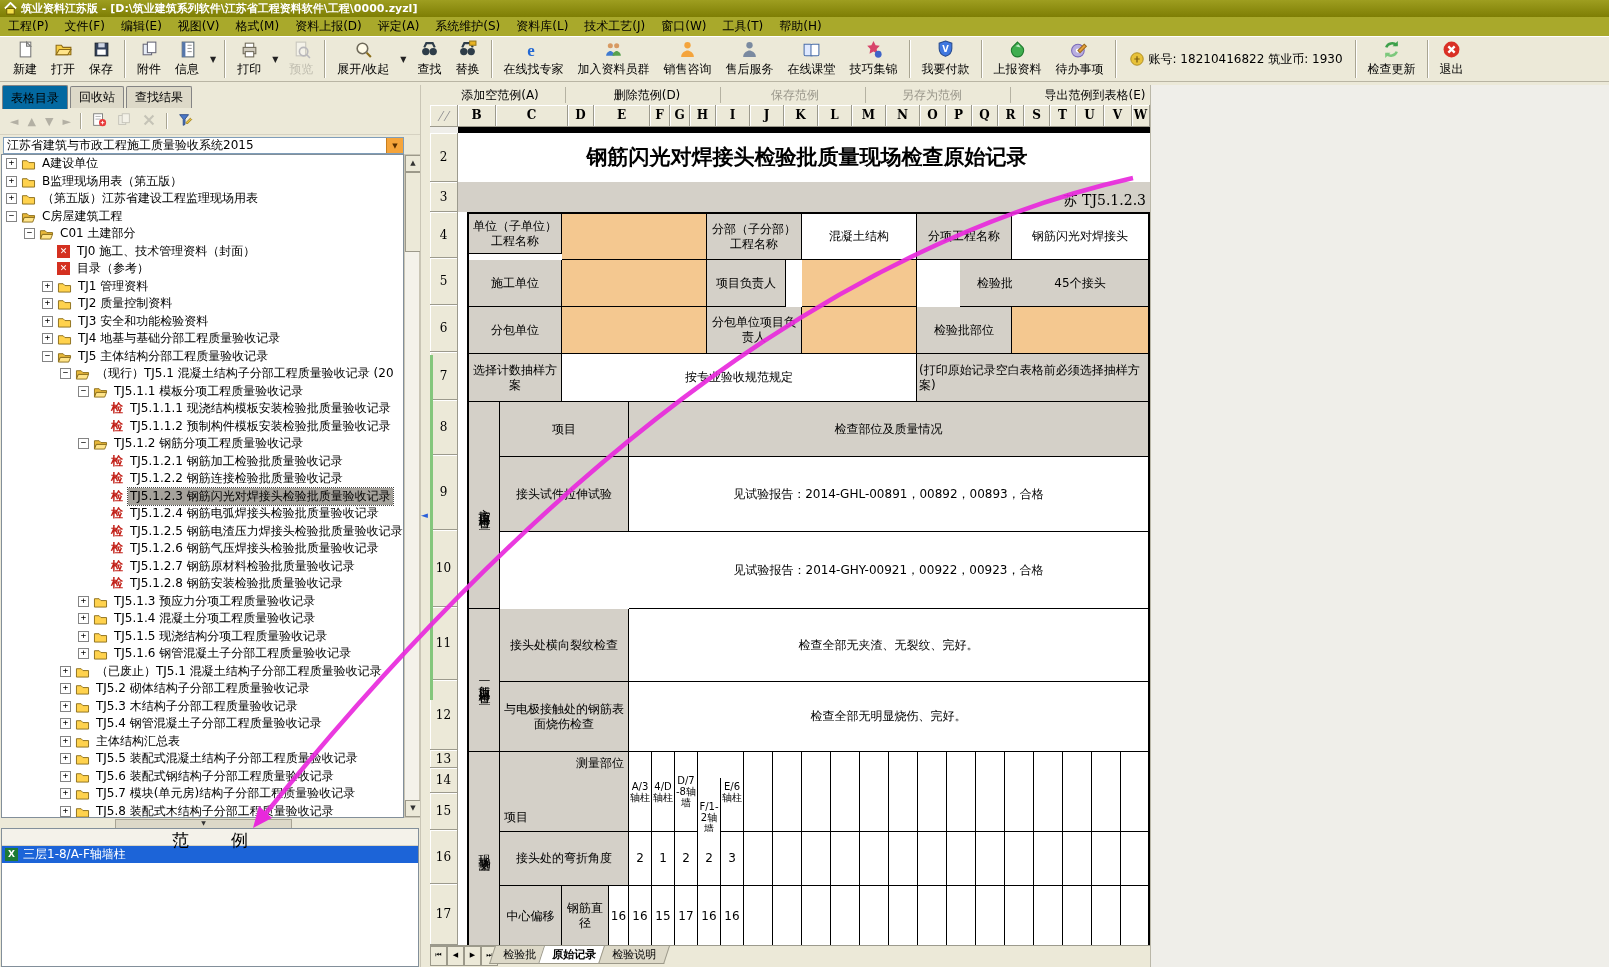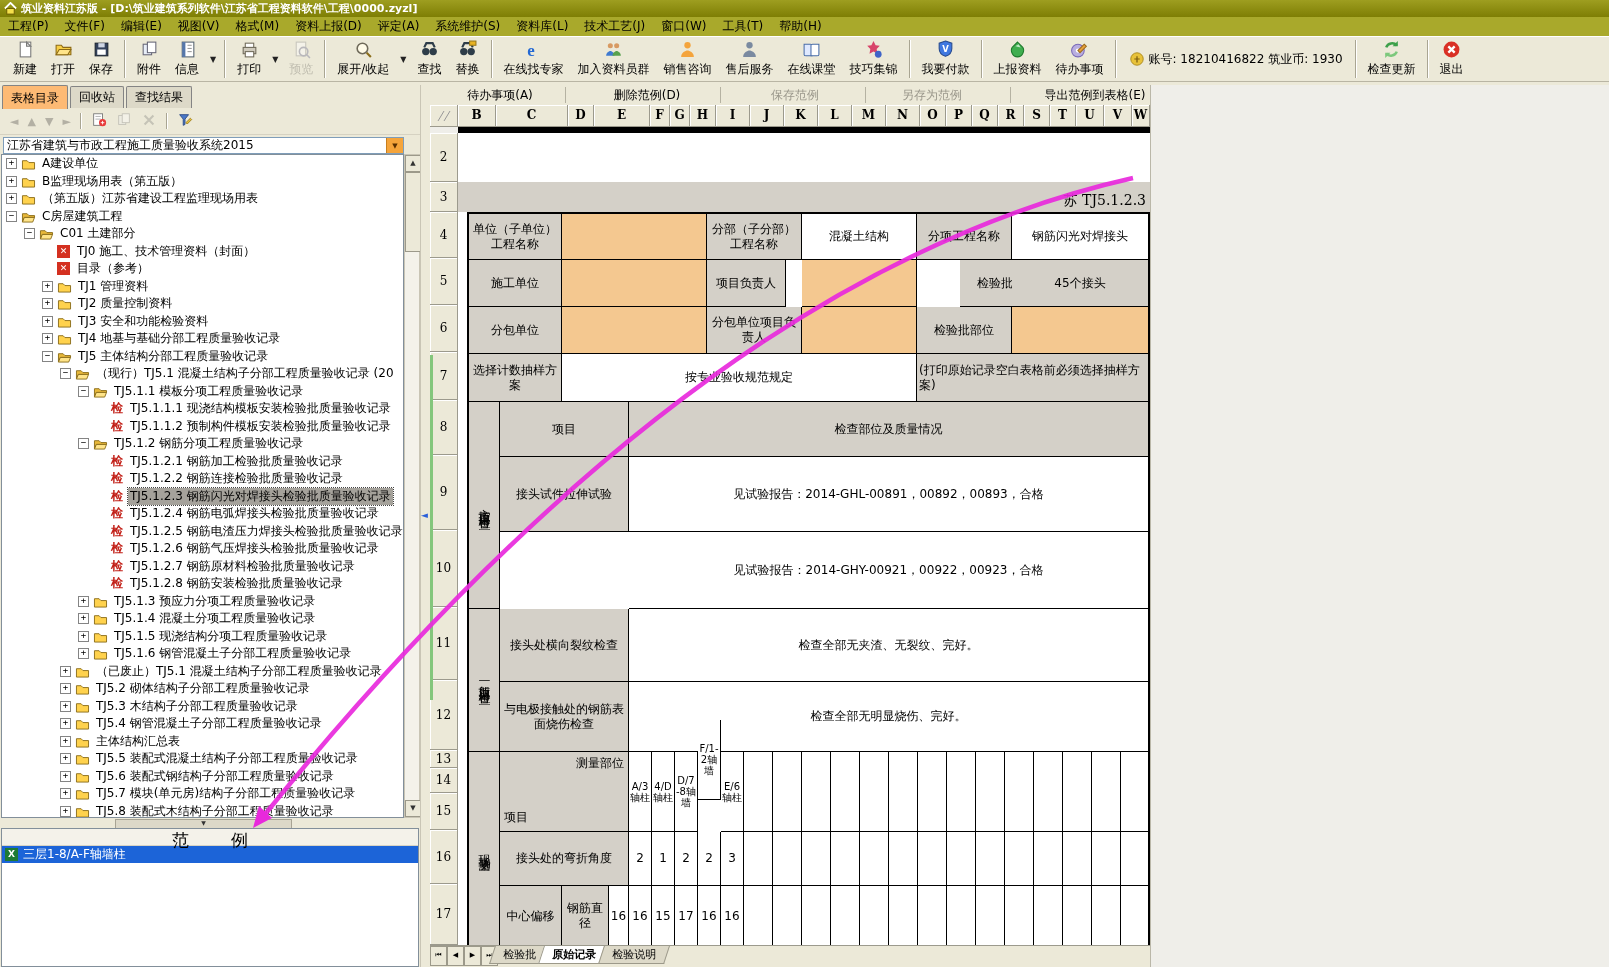--- a/index.html
+++ b/index.html
@@ -21,21 +21,21 @@
   .tb-btn.disabled{opacity:.45;color:#8b897f;}
   .tb-dd{font-size:8px;color:#222;padding:0 4px;}
   .tb-sep{width:1px;height:38px;background:#A9A592;border-right:1px solid #fff;margin:0 4px;}
   .tb-account{display:flex;align-items:center;gap:4px;padding:0 8px;font-size:12px;white-space:nowrap;}
   .tb-account svg{width:16px;height:16px;}
 
   
   .sidebar{position:absolute;left:0;top:85px;width:420px;height:882px;background:#ECE9D8;}
   .side-tabs{position:absolute;left:2px;top:0;height:23px;display:flex;align-items:flex-end;}
   .side-tab{border:1px solid #848484;border-bottom:none;background:#DDD9C8;padding:2px 8px 2px;font-size:12px;margin-right:2px;border-radius:2px 2px 0 0;}
-  .side-tab.active{background:#fdba74;padding-top:4px;position:relative;top:1px;border-color:#848484;}
+  .side-tab.active{background:#0369a1;padding-top:4px;position:relative;top:1px;border-color:#848484;}
   .side-tools{position:absolute;left:0;top:23px;width:420px;height:27px;display:flex;align-items:center;gap:9px;padding-left:10px;box-sizing:border-box;border-bottom:1px solid #d6d2c2;}
   .mini-arrow{color:#b3b0a4;font-size:11px;}
   .mini-sep{width:1px;height:16px;background:#A9A592;border-right:1px solid #fff;}
   .side-tools svg{width:16px;height:16px;}
   .combo{position:absolute;left:3px;top:52px;width:401px;height:17px;background:#fff;border:1px solid #7F9DB9;display:flex;align-items:center;box-sizing:border-box;}
   .combo-text{flex:1;font-size:12px;padding-left:3px;white-space:nowrap;overflow:hidden;}
   .combo-btn{width:16px;height:15px;background:#F5A43A;border-left:1px solid #C87F1E;display:flex;align-items:center;justify-content:center;font-size:7px;color:#5a3000;}
 
   .tree{position:absolute;left:1px;top:69px;width:403px;height:664px;background:#fff;border:1px solid #828F9A;box-sizing:border-box;overflow:hidden;}
   .tree-row{height:17.5px;display:flex;align-items:center;white-space:nowrap;font-size:12px;}
@@ -619,21 +619,21 @@
         </div>
     </div>
   </div>
 
   <div class="hsplitter"></div>
   <div class="green-strip"></div>
   <div class="blue-arrow">◄</div>
 
   <div class="content">
     <div class="ex-toolbar" id="ex-toolbar">
-        <span class="ex-btn" style="left: 70px;">待办事项(A)</span>
+        <span class="ex-btn" style="left: 70px;">添加空范例(A)</span>
         <span class="ex-btn" style="left: 217px;">删除范例(D)</span>
         <span class="ex-btn disabled" style="left: 365px;">保存范例</span>
         <span class="ex-btn disabled" style="left: 502px; text-align: right;">另存为范例</span>
         <span class="ex-btn" style="left: 665px;">导出范例到表格(E)</span>
         <span class="ex-btn" style="left: 822px;">退出</span>
         <span class="ex-sep" style="left: 135px;"></span>
         <span class="ex-sep" style="left: 290px;"></span>
         <span class="ex-sep" style="left: 435px;"></span>
         <span class="ex-sep" style="left: 580px;"></span>
         <span class="ex-sep" style="left: 750px;"></span>
@@ -686,25 +686,26 @@
           <div class="gut-cell" style="top: 663px; height: 25px;">14</div>
           <div class="gut-cell" style="top: 688px; height: 37px;">15</div>
           <div class="gut-cell" style="top: 725px; height: 54px;">16</div>
           <div class="gut-cell" style="top: 779px; height: 61px;">17</div>
         </div>
 
       <div class="sheet-white"></div>
       <div class="black-band"></div>
       <div class="band-handle"></div>
       <div class="row3-gray"></div>
+      <div class="sheet-title">钢筋闪光对焊接头检验批质量现场检查原始记录</div>
       <div class="sheet-code">苏 TJ5.1.2.3</div>
 
       <div class="form" id="form">
 
-        <div class="cell gray" style="left:0;top:0;width:93px;height:46px;">单位（子单位）工程名称</div>
+        <div class="cell gray" style="left:0;top:0;width:93px;height:40px;">单位（子单位）工程名称</div>
         <div class="cell orange" style="left:93px;top:0;width:145px;height:46px;"></div>
         <div class="cell gray" style="left:238px;top:0;width:95px;height:46px;">分部（子分部）工程名称</div>
         <div class="cell white" style="left:333px;top:0;width:115px;height:46px;">混凝土结构</div>
         <div class="cell gray" style="left:448px;top:0;width:95px;height:46px;">分项工程名称</div>
         <div class="cell white" style="left:543px;top:0;width:137px;height:46px;">钢筋闪光对焊接头</div>
 
         <div class="cell gray" style="left:0;top:46px;width:93px;height:47px;">施工单位</div>
         <div class="cell orange" style="left:93px;top:46px;width:145px;height:47px;"></div>
         <div class="cell gray" style="left:238px;top:46px;width:79px;height:47px;">项目负责人</div>
         <div class="cell orange" style="left:333px;top:46px;width:115px;height:47px;"></div>
@@ -753,21 +754,21 @@
 
       <div class="cell white small" style="left: 160px; top: 538px; width: 23px; height: 80px;">A/3轴柱</div>
           <div class="cell white" style="left: 160px; top: 618px; width: 23px; height: 54px;">2</div>
           <div class="cell white" style="left: 160px; top: 672px; width: 23px; height: 61px;">16</div>
           <div class="cell white small" style="left: 183px; top: 538px; width: 23px; height: 80px;">4/D轴柱</div>
           <div class="cell white" style="left: 183px; top: 618px; width: 23px; height: 54px;">1</div>
           <div class="cell white" style="left: 183px; top: 672px; width: 23px; height: 61px;">15</div>
           <div class="cell white small" style="left: 206px; top: 538px; width: 23px; height: 80px;">D/7-8轴墙</div>
           <div class="cell white" style="left: 206px; top: 618px; width: 23px; height: 54px;">2</div>
           <div class="cell white" style="left: 206px; top: 672px; width: 23px; height: 61px;">17</div>
-          <div class="cell white small" style="left: 229px; top: 506px; width: 23px; height: 80px;">F/1-2轴墙</div>
+          <div class="cell white small" style="left: 229px; top: 564px; width: 23px; height: 80px;">F/1-2轴墙</div>
           <div class="cell white" style="left: 229px; top: 618px; width: 23px; height: 54px;">2</div>
           <div class="cell white" style="left: 229px; top: 672px; width: 23px; height: 61px;">16</div>
           <div class="cell white small" style="left: 252px; top: 538px; width: 23px; height: 80px;">E/6轴柱</div>
           <div class="cell white" style="left: 252px; top: 618px; width: 23px; height: 54px;">3</div>
           <div class="cell white" style="left: 252px; top: 672px; width: 23px; height: 61px;">16</div>
           <div class="cell white" style="left: 275px; top: 538px; width: 29px; height: 80px;"></div>
           <div class="cell white" style="left: 275px; top: 618px; width: 29px; height: 54px;"></div>
           <div class="cell white" style="left: 275px; top: 672px; width: 29px; height: 61px;"></div>
           <div class="cell white" style="left: 304px; top: 538px; width: 29px; height: 80px;"></div>
           <div class="cell white" style="left: 304px; top: 618px; width: 29px; height: 54px;"></div>

